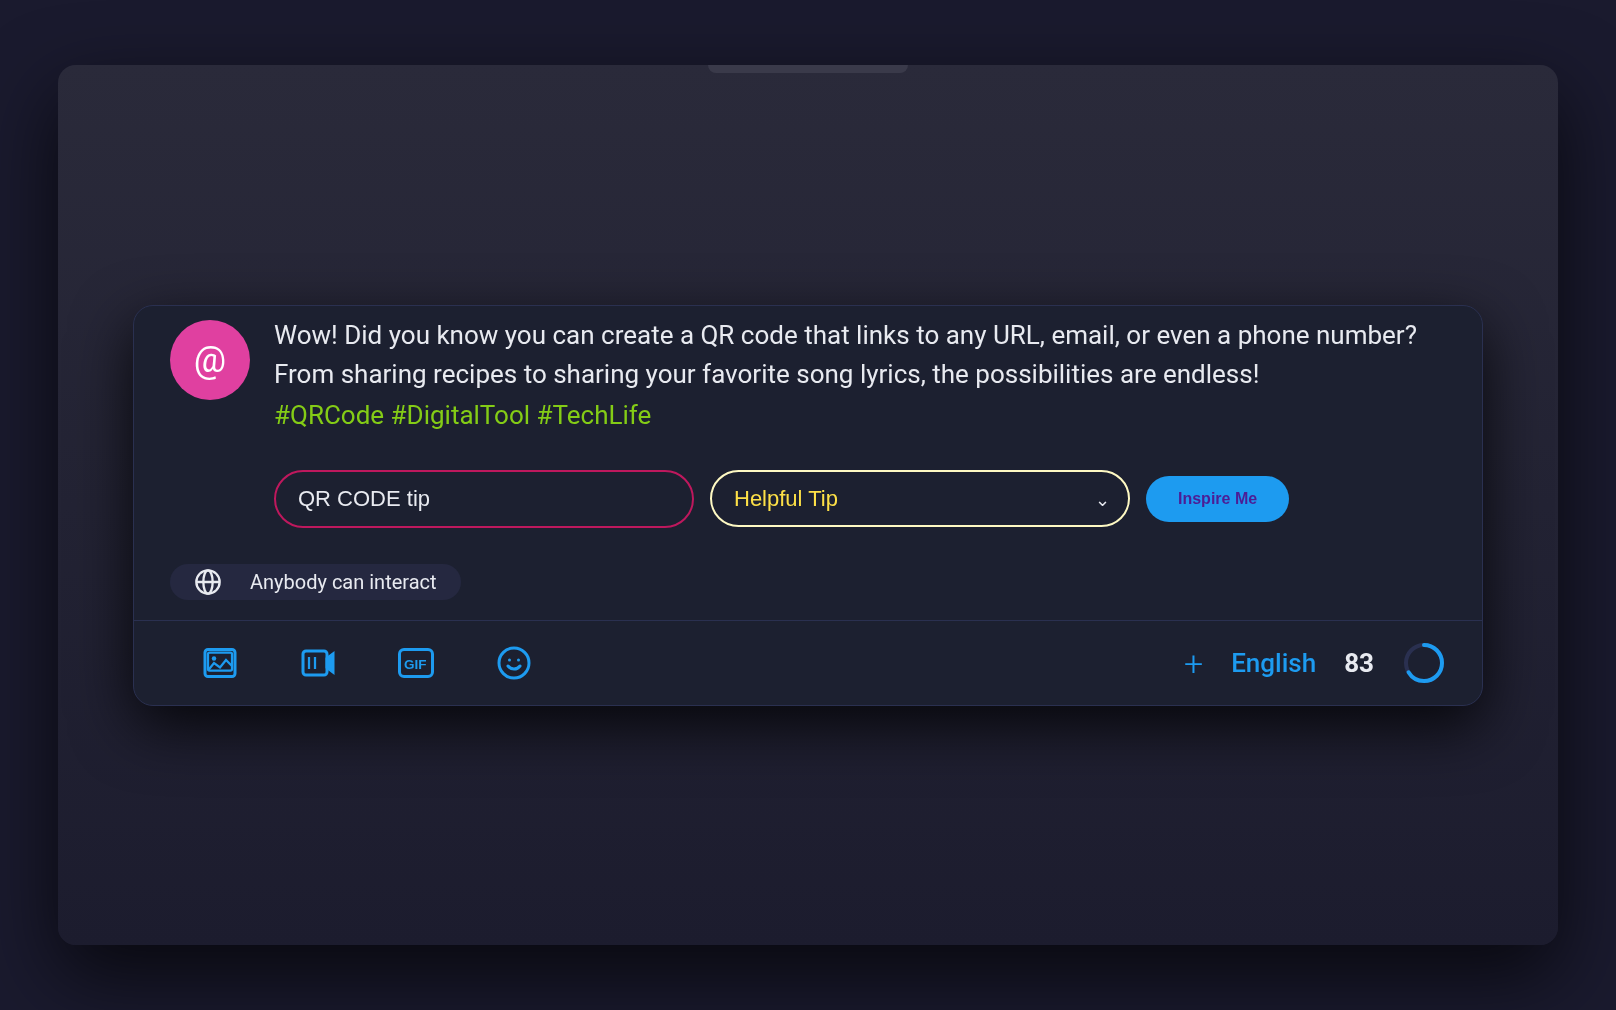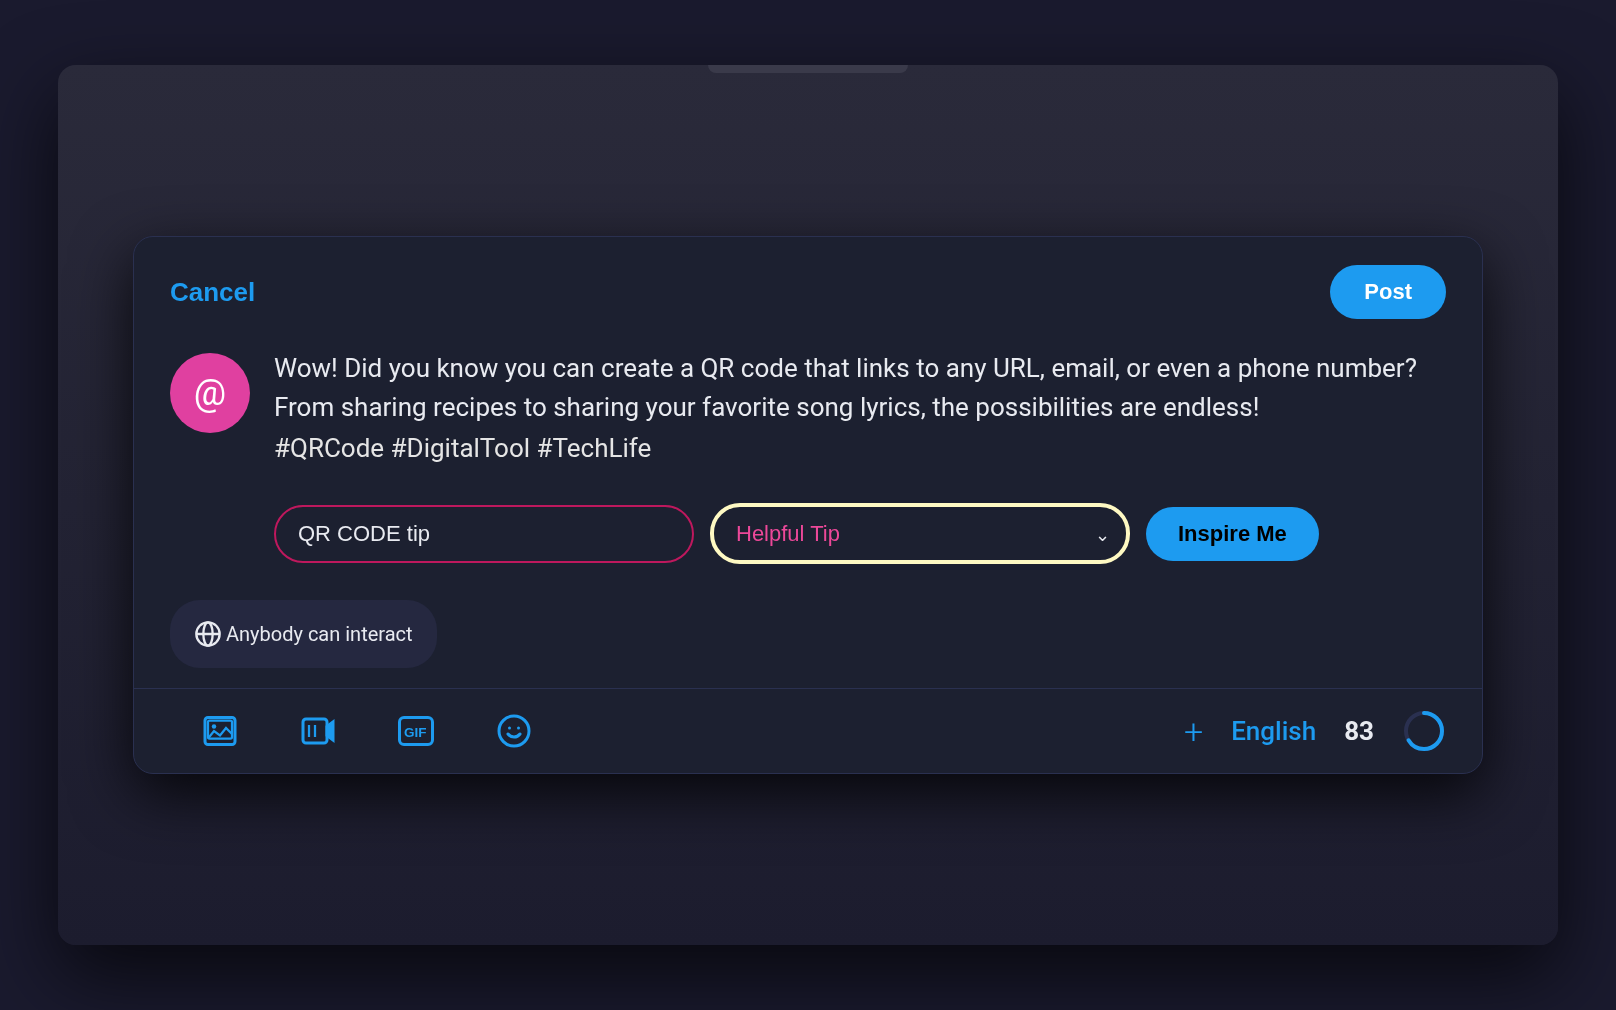--- a/index.html
+++ b/index.html
@@ -105,21 +105,21 @@
     }
 
     .tweet-text {
       color: #e8eaf0;
       font-size: 26px;
       line-height: 1.5;
       font-weight: 400;
     }
 
     .tweet-hashtags {
-      color: #e5e5e5;
+      color: #84cc16;
       font-size: 26px;
       margin-top: 6px;
     }
 
     .inspire-row {
       display: flex;
       align-items: center;
       gap: 16px;
       padding: 20px 36px 24px 140px;
     }
@@ -136,63 +136,63 @@
     }
 
     .tone-select-wrapper {
       flex: 0 0 420px;
       position: relative;
     }
 
     .tone-select {
       width: 100%;
       background: transparent;
-      border: 4px solid #fef9c3;
-      border-radius: 30px;
-      color: #ec4899;
+      border: 2px solid #fef9c3;
+      border-radius: 30px;
+      color: #fde047;
       font-size: 22px;
       padding: 14px 22px;
       appearance: none;
       outline: none;
       cursor: pointer;
     }
 
     .tone-chevron {
       position: absolute;
       right: 20px;
       top: 50%;
       transform: translateY(-50%);
       color: #e8eaf0;
       font-size: 18px;
       pointer-events: none;
     }
 
     .inspire-btn {
       background: #1d9bf0;
       border: none;
-      color: #000000;
-      font-size: 22px;
+      color: #4c1d95;
+      font-size: 16px;
       font-weight: 700;
       padding: 14px 32px;
       border-radius: 30px;
       cursor: pointer;
       white-space: nowrap;
     }
 
     .interact-section {
       padding: 12px 36px 20px;
     }
 
     .interact-badge {
       display: inline-flex;
       align-items: center;
-      gap: 4px;
+      gap: 28px;
       background: #252840;
       border-radius: 30px;
-      padding: 20px 24px;
+      padding: 4px 24px;
       color: #e8eaf0;
       font-size: 20px;
     }
 
     .globe-icon {
       width: 28px;
       height: 28px;
       color: #e8eaf0;
     }
 
@@ -276,24 +276,20 @@
       width: 36px;
       height: 36px;
     }
   </style>
 </head>
 <body>
 
 <div class="screen-bg">
   <div class="modal">
 
-    <div class="modal-header">
-      <button class="cancel-btn">Cancel</button>
-      <button class="post-btn">Post</button>
-    </div>
 
     <div class="compose-area">
       <div class="avatar">
         <span class="avatar-at">@</span>
       </div>
       <div class="tweet-content">
         <div class="tweet-text">Wow! Did you know you can create a QR code that links to any URL, email, or even a phone number? From sharing recipes to sharing your favorite song lyrics, the possibilities are endless!</div>
         <div class="tweet-hashtags">#QRCode #DigitalTool #TechLife</div>
       </div>
     </div>

